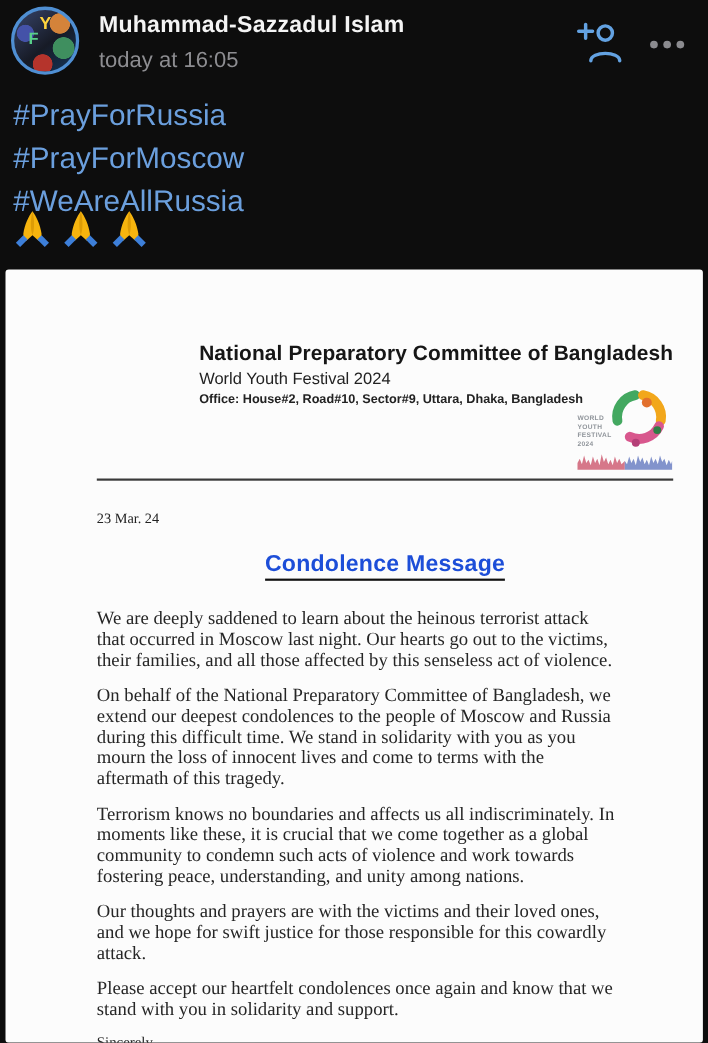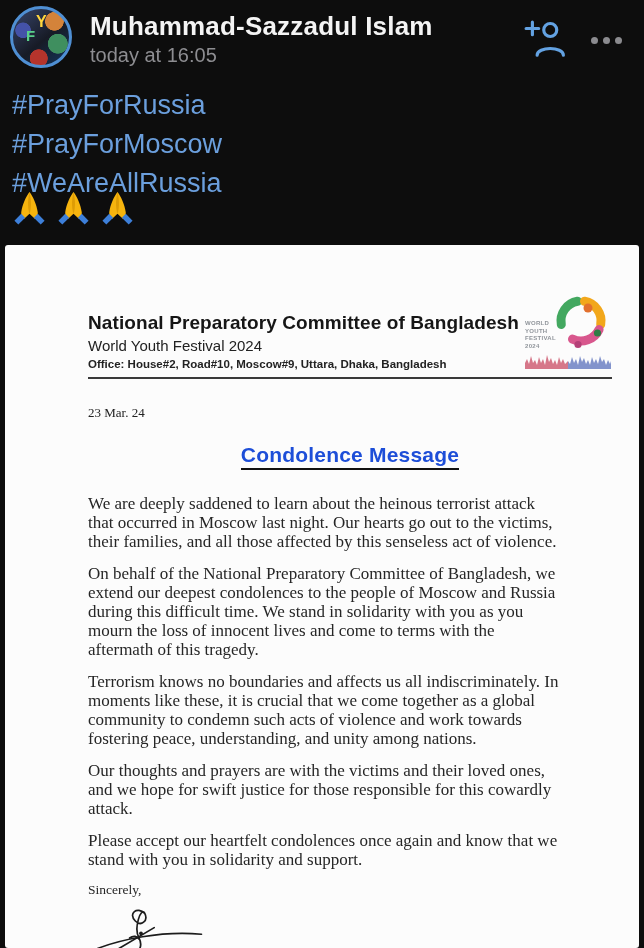--- a/index.html
+++ b/index.html
@@ -11,39 +11,39 @@
   .avatar{position:absolute;left:10px;top:6px;width:56px;height:56px;border-radius:50%;
     border:3px solid #4f8fd3;overflow:hidden;cursor:pointer;
     background:
       radial-gradient(circle at 74% 22%, #d4833a 0 15%, transparent 16%),
       radial-gradient(circle at 18% 38%, #4452a8 0 13%, transparent 14%),
       radial-gradient(circle at 80% 62%, #3f8f5f 0 17%, transparent 18%),
       radial-gradient(circle at 46% 88%, #b5342c 0 15%, transparent 16%),
       linear-gradient(140deg,#38456b,#171b26 55%,#14365c);}
   .avatar .mono-y{position:absolute;left:23px;top:4px;font-size:16px;font-weight:700;color:#ffd53e;}
   .avatar .mono-f{position:absolute;left:13px;top:18px;font-size:15px;font-weight:700;color:#59d08a;}
-  .author-name{position:absolute;left:90px;top:11px;font-size:26px;font-weight:700;color:#f4f4f4;
+  .author-name{position:absolute;left:90px;top:11px;font-size:21px;font-weight:700;color:#f4f4f4;
     letter-spacing:.2px;cursor:pointer;}
   .post-time{position:absolute;left:90px;top:44px;font-size:20px;color:#8d8d91;text-align:center;}
   .add-contact{position:absolute;left:524px;top:19px;width:42px;height:42px;cursor:pointer;}
   .more-btn{position:absolute;left:591px;top:30px;width:42px;height:20px;display:flex;
     align-items:center;gap:5px;cursor:pointer;}
   .more-btn i{width:7px;height:7px;border-radius:50%;background:#8b8b8f;}
 
   
   .hashtags{position:absolute;left:12px;top:86px;}
   .hashtag{font-size:27px;line-height:39px;color:#6b9fdd;cursor:pointer;}
   .emoji-row{position:absolute;left:12px;top:190px;display:flex;gap:9px;}
 
   
   .letter{position:absolute;left:5px;top:245px;width:634px;height:703px;background:#fcfcfc;
     border-radius:3px;color:#1f1f1f;cursor:pointer;}
   .letter-inner{position:relative;width:100%;height:100%;padding:0 27px 0 83px;box-sizing:border-box;}
 
-  .letterhead{display:flex;align-items:center;margin-top:66px;}
+  .letterhead{display:flex;align-items:flex-end;margin-top:66px;flex-direction:column;}
   .lh-text{flex:1 1 auto;}
   .org-name{font-size:19px;font-weight:700;color:#161616;letter-spacing:.1px;}
   .org-subtitle{font-size:15px;color:#222;margin-top:3px;}
   .org-address{font-size:11.5px;font-weight:600;color:#222;margin-top:4px;}
   .logo{position:relative;flex:none;width:88px;height:84px;margin-top:-24px;}
   .logo svg{position:absolute;left:0;top:0;}
   .logo-text{position:absolute;left:1px;top:33px;font-size:6px;line-height:7.5px;font-weight:700;
     color:#8f949a;letter-spacing:.3px;}
   .lh-rule{border:none;border-top:2px solid #3a3a3a;margin:6px 0 0 0;}
 
@@ -118,21 +118,21 @@
   </svg>
 </div>
 
   <div class="letter">
     <div class="letter-inner">
 
       <div class="letterhead">
         <div class="lh-text">
           <div class="org-name">National Preparatory Committee of Bangladesh</div>
           <div class="org-subtitle">World Youth Festival 2024</div>
-          <div class="org-address">Office: House#2, Road#10, Moscow#9, Uttara, Dhaka, Bangladesh</div>
+          <div class="org-address">Office: House#2, Road#10, Sector#9, Uttara, Dhaka, Bangladesh</div>
         </div>
         <div class="logo">
           <svg viewBox="0 0 88 84" width="88" height="84">
             <g fill="none" stroke-linecap="round">
               <path d="M53.5 14.3 A20 20 0 0 0 37.3 37.5" stroke="#43a860" stroke-width="9"></path>
               <path d="M60.5 14.3 A20 20 0 0 1 76.7 37.5" stroke="#f2a71b" stroke-width="9"></path>
               <path d="M75.1 42.5 A20 20 0 0 1 48.5 52.1" stroke="#d8578d" stroke-width="9"></path>
             </g>
             <circle cx="64" cy="21" r="4.5" fill="#e2702d"></circle>
             <circle cx="73.5" cy="46" r="3.6" fill="#2f7d45"></circle>

